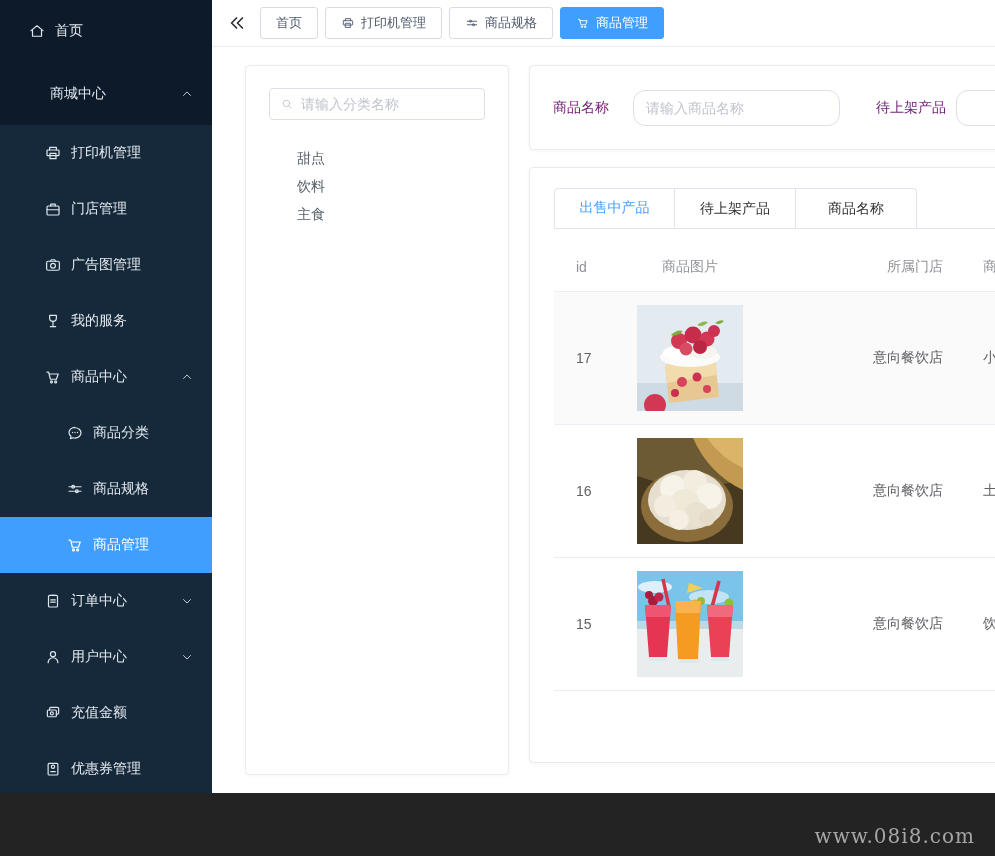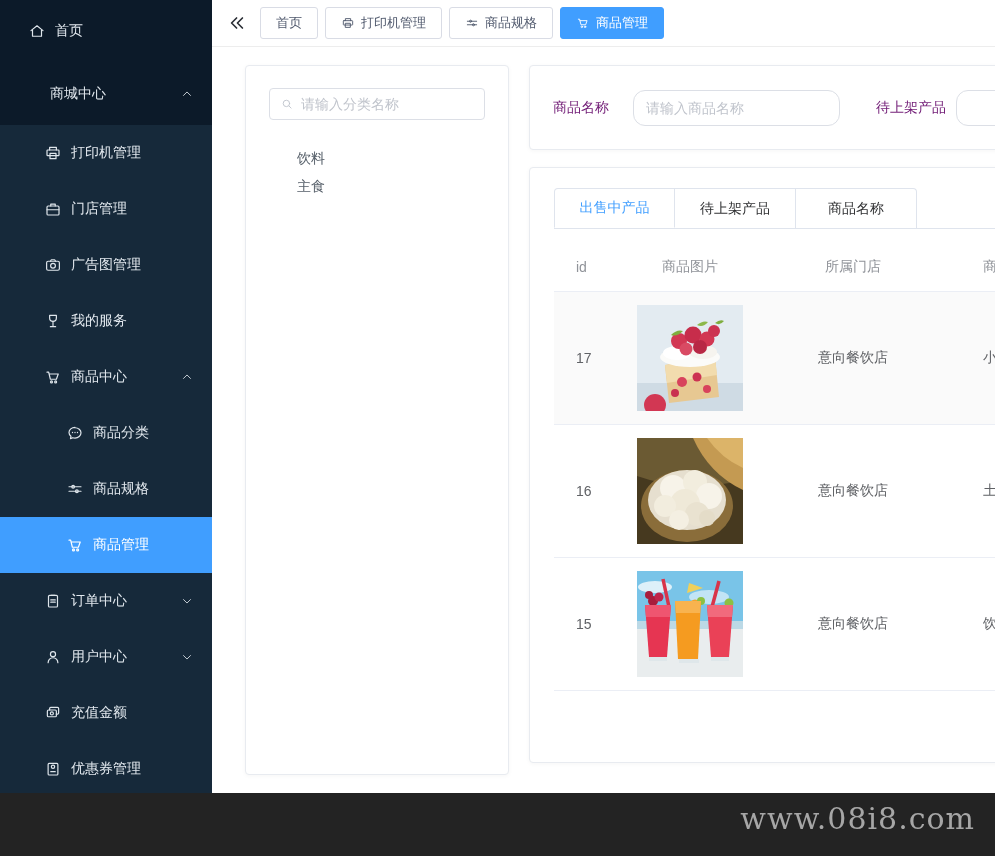--- a/index.html
+++ b/index.html
@@ -96,30 +96,30 @@
   .p-tab:last-child{border-top-right-radius:4px;}
   .p-tab.active{color:var(--accent);border-bottom:1px solid #fff;margin-bottom:-1px;}
 
   .grid{margin-top:13px;font-size:14px;}
   .g-row{display:flex;align-items:center;border-bottom:1px solid #ebeef5;}
   .g-head{height:50px;color:#909399;}
   .g-body{height:133px;color:#606266;}
   .g-body.striped{background:#fafafa;}
   .c-id{width:63px;padding-left:22px;}
   .c-img{width:146px;display:flex;justify-content:center;}
-  .c-store{width:180px;text-align:center;}
+  .c-store{width:180px;text-align:right;}
   .c-name{width:160px;padding-left:40px;}
   .prod-img{width:106px;height:106px;}
 
   
   .footer{position:absolute;left:0;top:793px;width:995px;height:63px;background:var(--footer-bg);}
   .watermark{
-    position:absolute;right:20px;bottom:20px;
+    position:absolute;right:20px;bottom:8px;
     font-family:"DejaVu Serif","Liberation Serif",serif;
-    font-size:30px;color:#a6a6a6;letter-spacing:1px;
+    font-size:20px;color:#a6a6a6;letter-spacing:1px;
   }
 </style>
 </head>
 <body>
 
 <aside class="sidebar">
   <div class="sidebar-top">
     <div class="s-item lv1">
       <svg class="ic mi" viewBox="0 0 24 24">
           <path d="M4 11.5 12 5l8 6.5"></path>
@@ -285,20 +285,21 @@
 
   <section class="card category-card">
     <div class="search-box">
       <svg class="ic si" viewBox="0 0 24 24">
           <circle cx="11" cy="11" r="5.5"></circle>
           <path d="M15.5 15.5 19 19"></path>
         </svg>
       <input type="text" placeholder="请输入分类名称" style="">
     </div>
     <div class="cat-list">
+      <div class="cat-item">甜点</div>
       <div class="cat-item">饮料</div>
       <div class="cat-item">主食</div>
     </div>
   </section>
 
   <section class="card filter-card">
     <span class="f-label">商品名称</span>
     <input type="text" class="f-input name" placeholder="请输入商品名称" style="">
     <span class="f-label">待上架产品</span>
     <input type="text" class="f-input store" style="">

